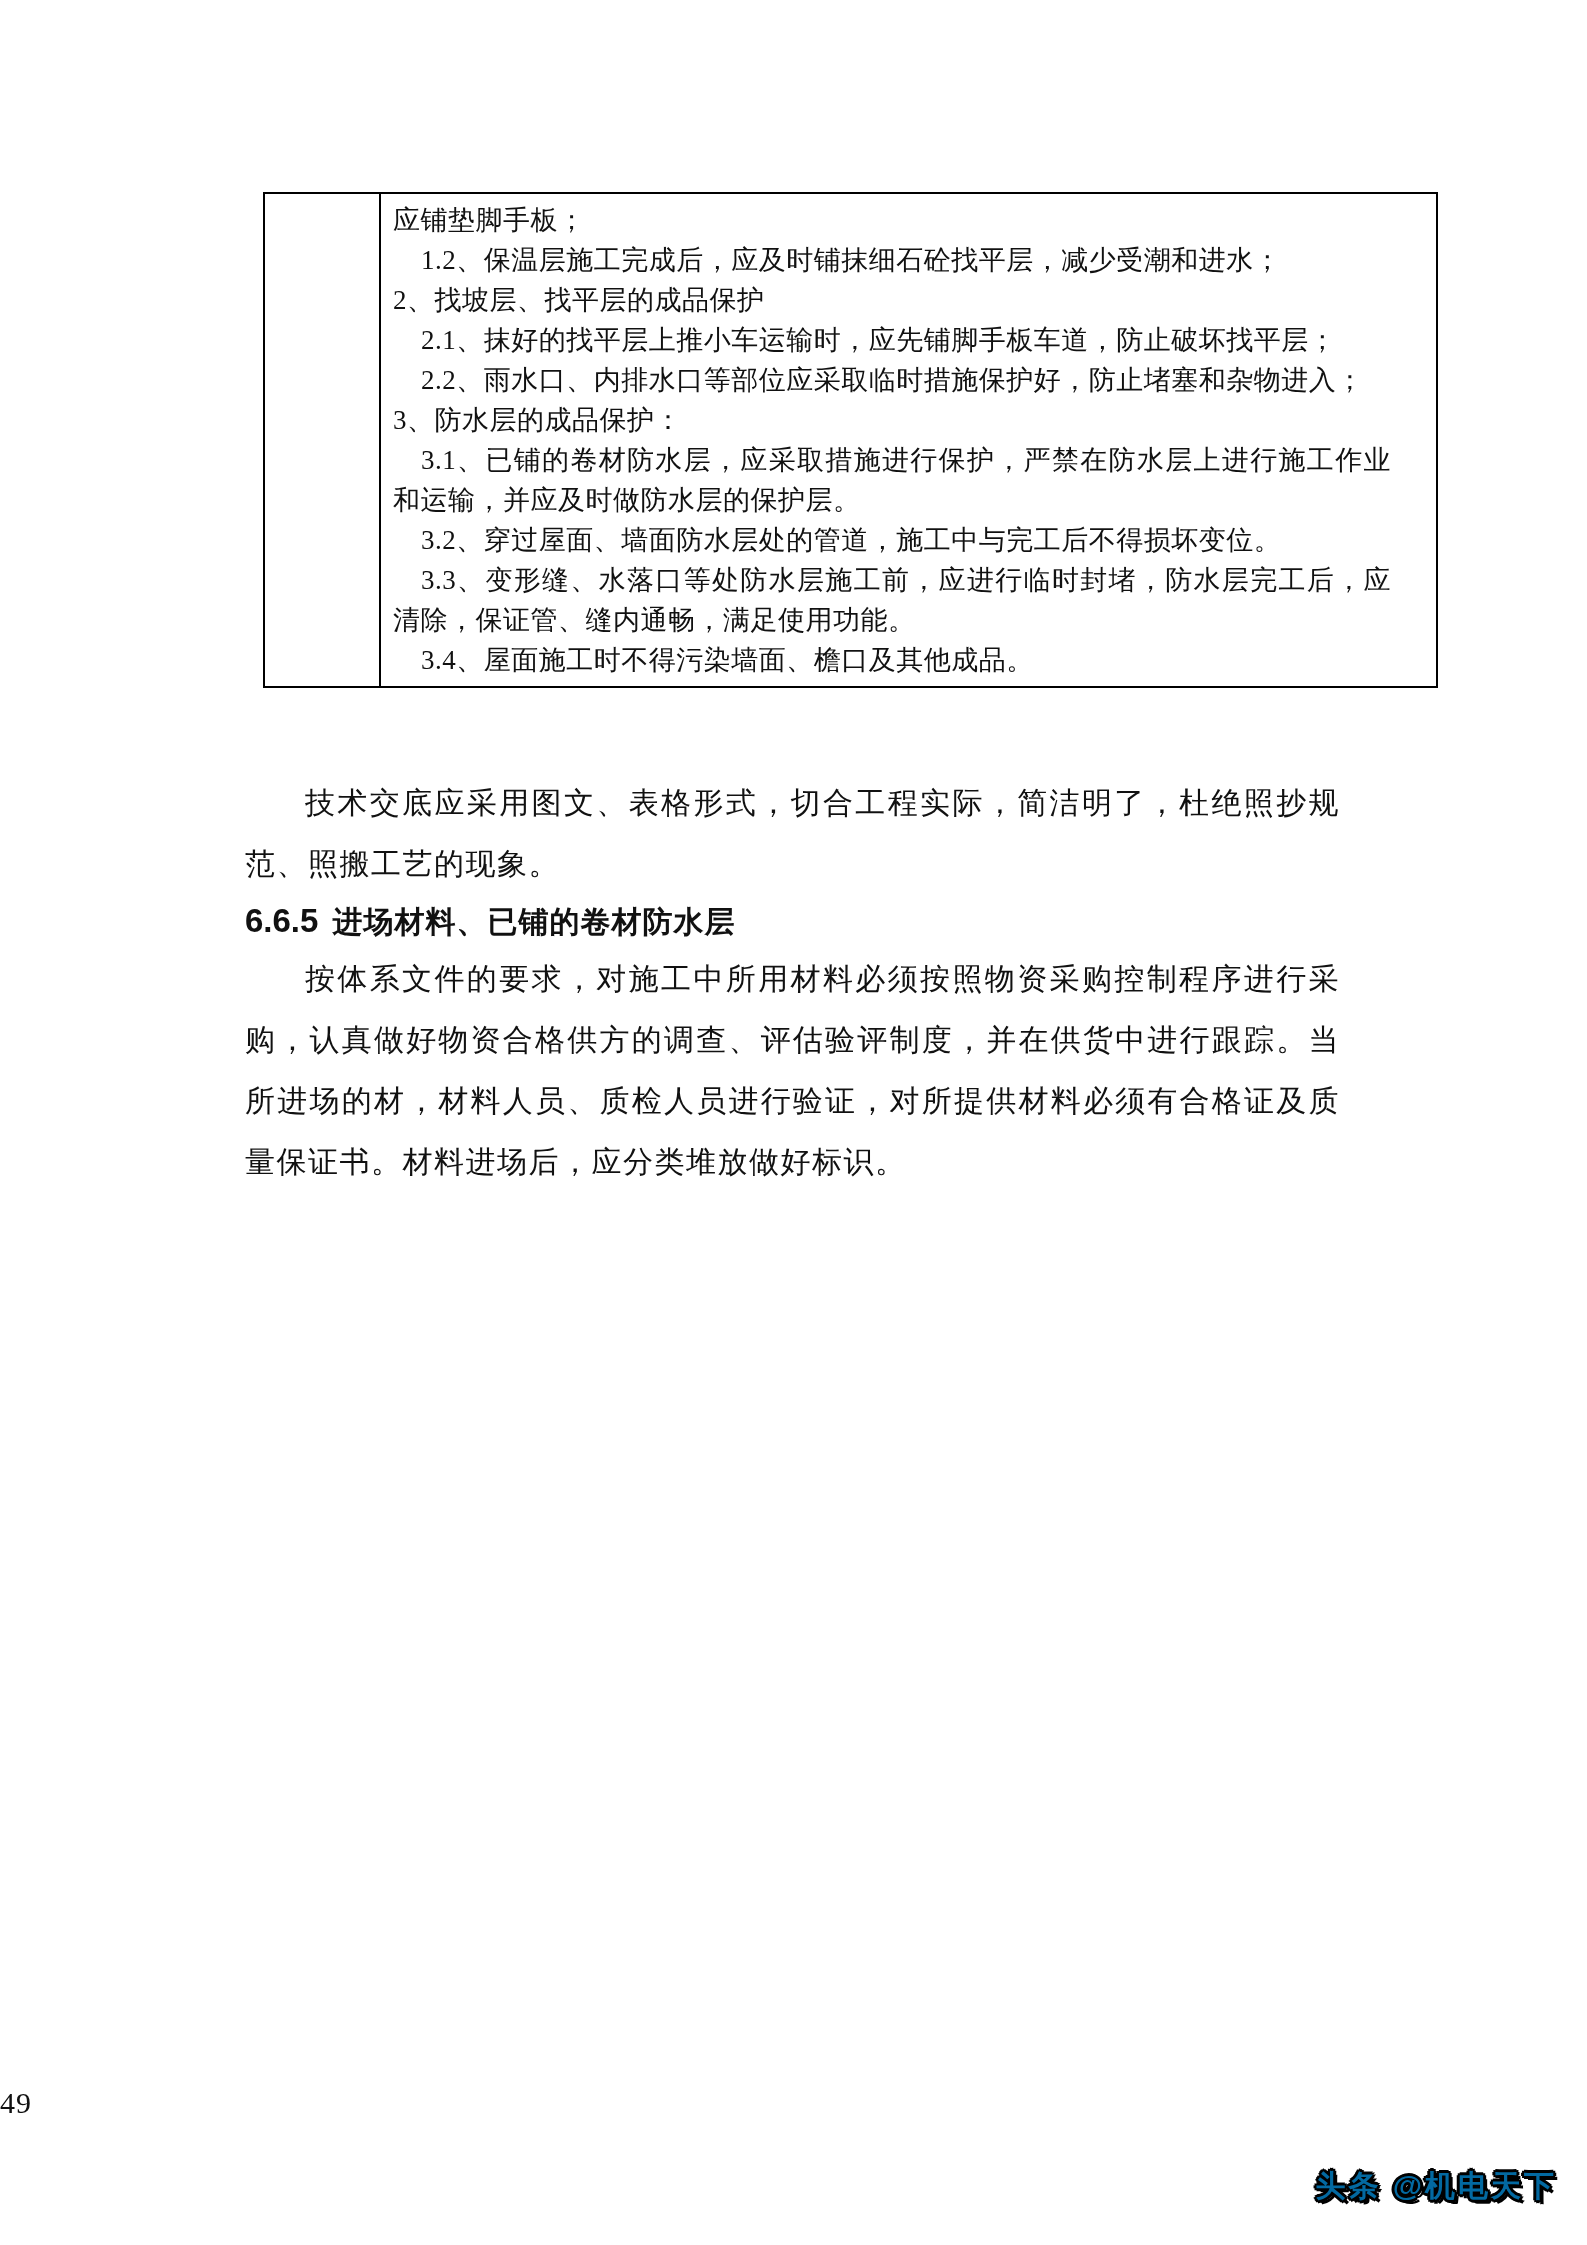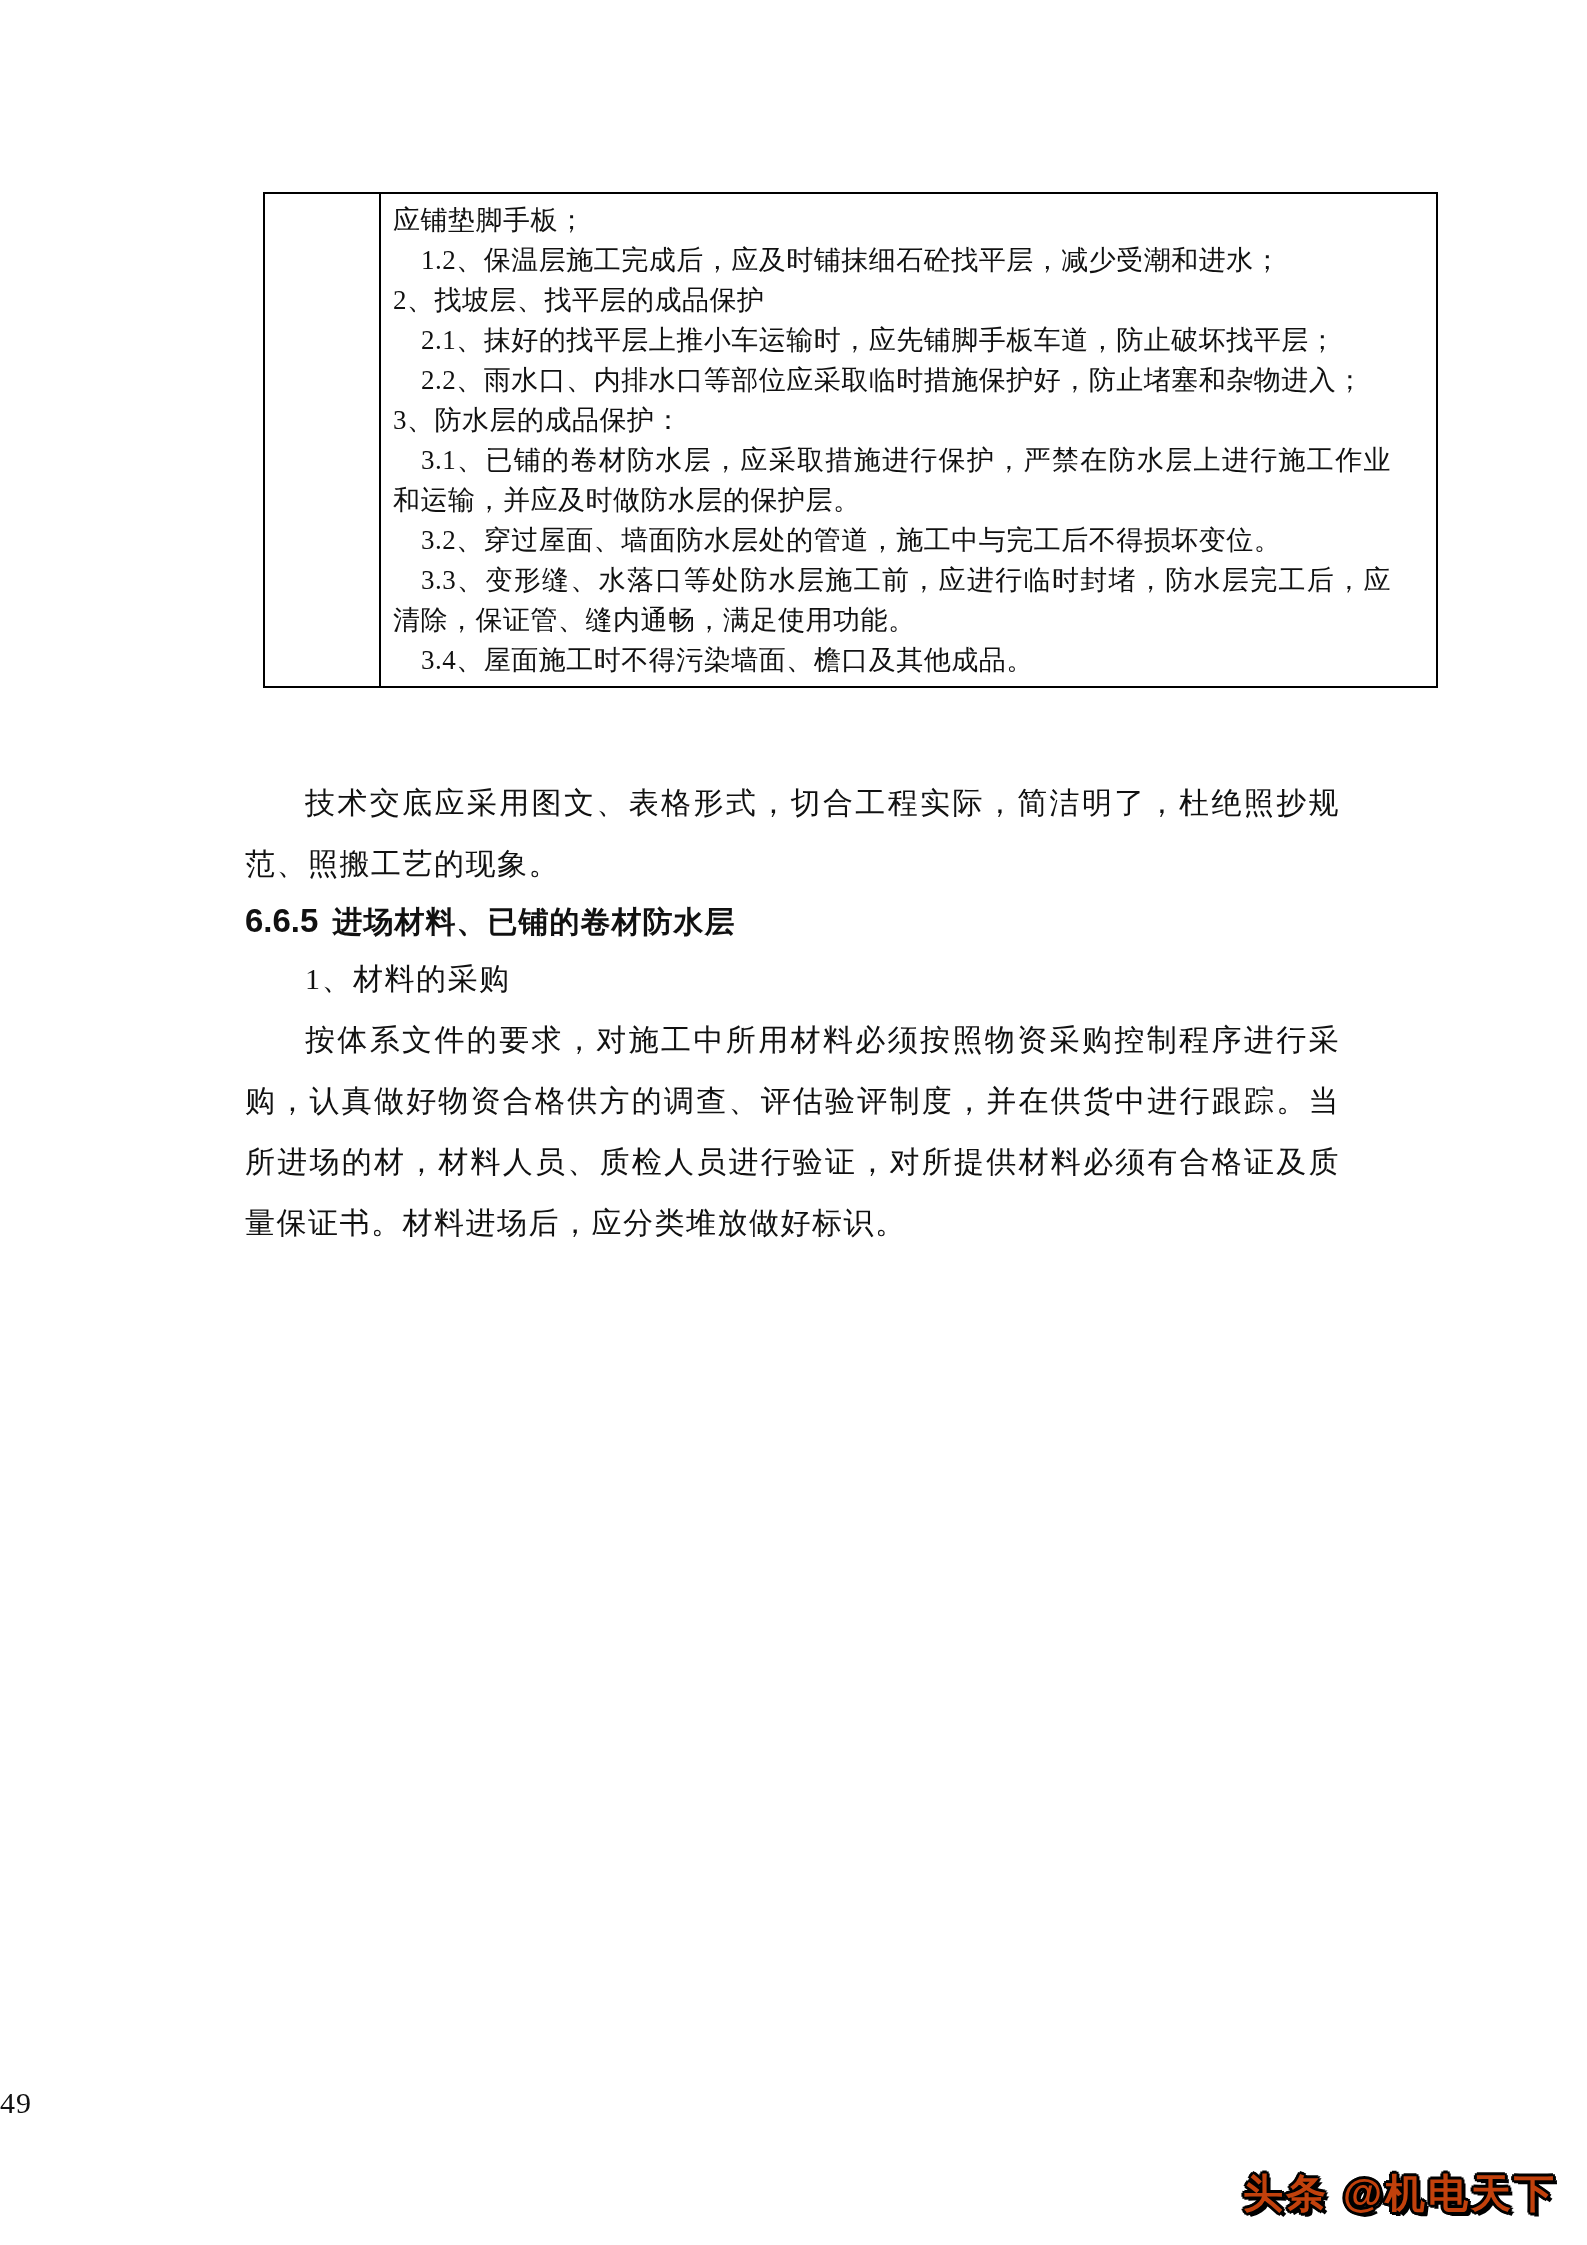--- a/index.html
+++ b/index.html
@@ -81,23 +81,23 @@
     text-align: left;
     font-size: 30px;
     letter-spacing: 1px;
   }
   .watermark {
     position: absolute;
     top: 2166px;
     right: 30px;
     font-family: "Liberation Sans", "DejaVu Sans", sans-serif;
     font-weight: bold;
-    font-size: 40px;
+    font-size: 30px;
     letter-spacing: 3px;
-    color: #c2410c;
+    color: #0369a1;
     text-shadow:
       -2px -2px 0 #000, 2px -2px 0 #000, -2px 2px 0 #000, 2px 2px 0 #000,
       -3px 0 0 #000, 3px 0 0 #000, 0 -3px 0 #000, 0 3px 0 #000,
       4px 4px 0 #000;
     white-space: nowrap;
   }
 </style>
 </head>
 <body>
 
@@ -118,21 +118,20 @@
       <p class="tl ind">3.4、屋面施工时不得污染墙面、檐口及其他成品。</p>
     </div>
   </div>
 
   <div class="content">
     <p class="body-p">技术交底应采用图文、表格形式，切合工程实际，简洁明了，杜绝照抄规范、照搬工艺的现象。</p>
 
     <h2 class="sec-h">
       <span class="sec-num">6.6.5</span><span class="sec-title">进场材料、已铺的卷材防水层</span>
     </h2>
-    <p class="body-p solo">1、材料的采购</p>
     <p class="body-p">按体系文件的要求，对施工中所用材料必须按照物资采购控制程序进行采购，认真做好物资合格供方的调查、评估验评制度，并在供货中进行跟踪。当所进场的材，材料人员、质检人员进行验证，对所提供材料必须有合格证及质量保证书。材料进场后，应分类堆放做好标识。</p>
   </div>
 
   <div class="page-number">49</div>
 
   <div class="watermark">头条 @机电天下</div>
 
 </div>
 
 </body></html>

